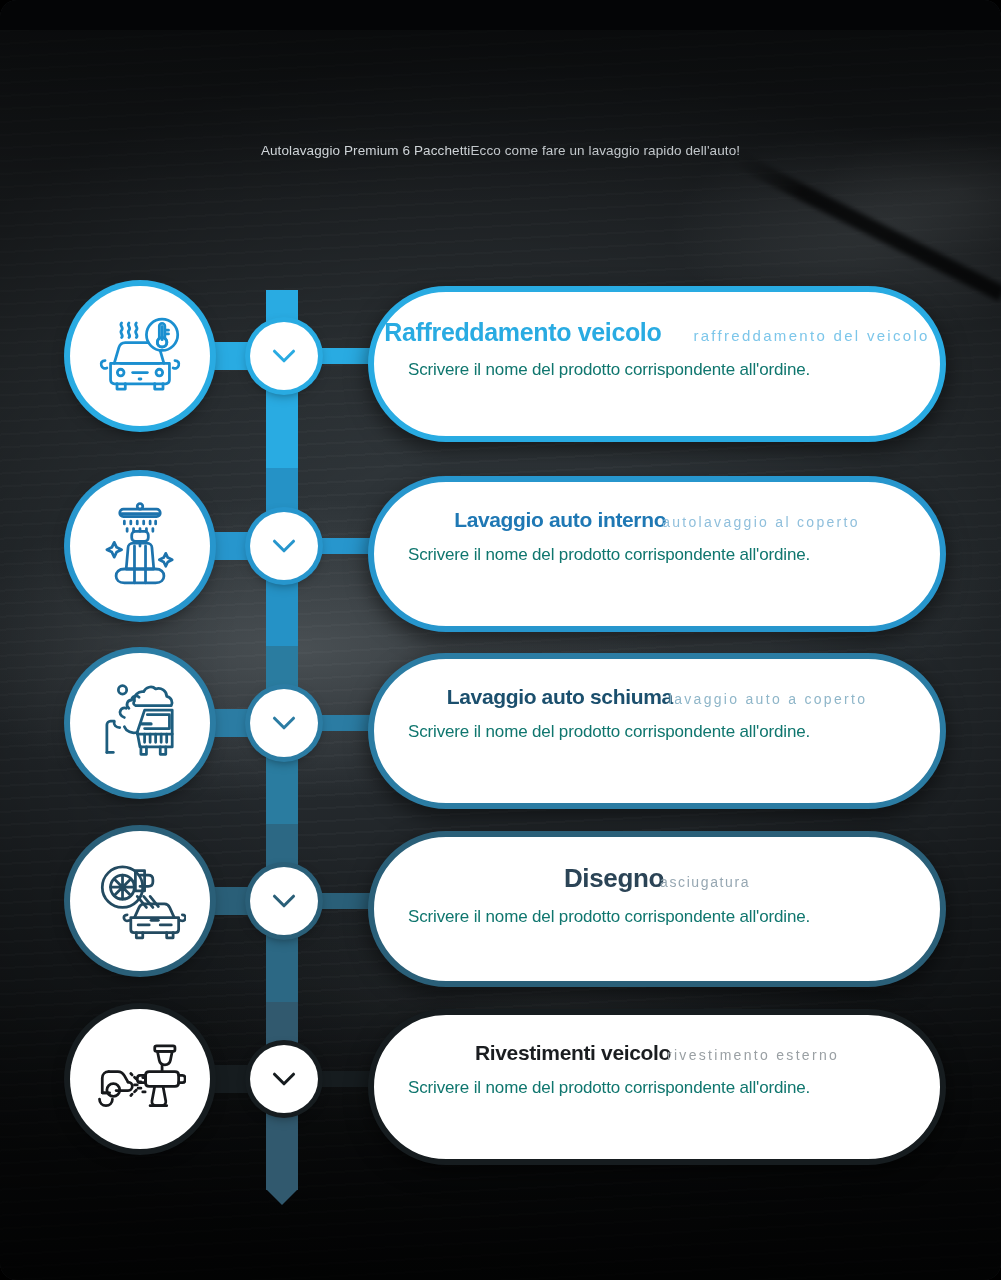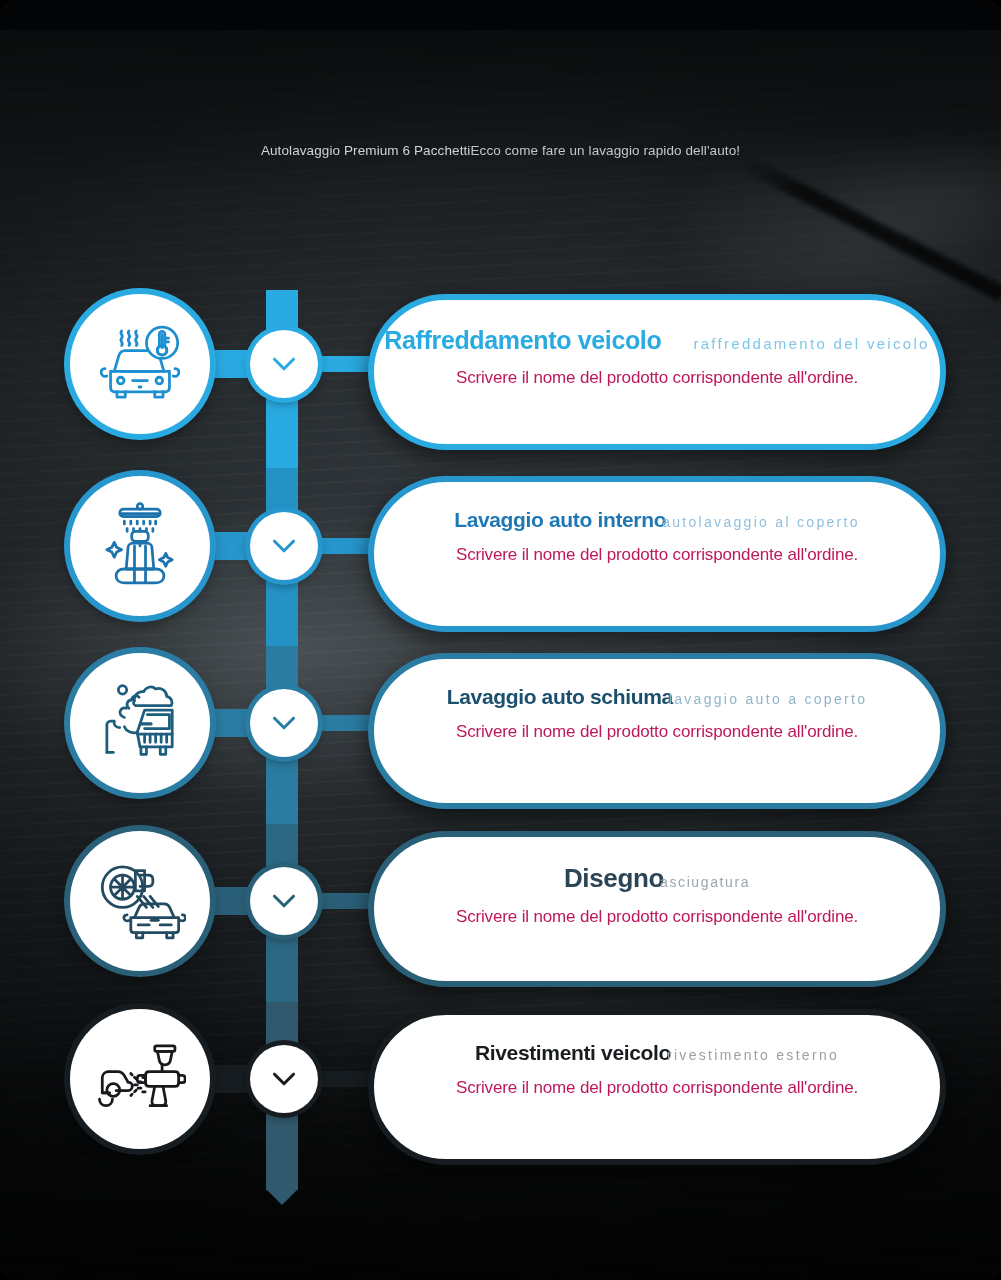--- a/index.html
+++ b/index.html
@@ -193,23 +193,22 @@
     color: var(--title);
   }
   .card-sub {
     font-size: 14px;
     letter-spacing: 2.3px;
     color: var(--sub);
     margin-left: -4px;
   }
   .card-body {
     margin-top: 13px;
-    text-align: center;
     font-size: 17px;
-    color: #be185d;
+    color: #0f766e;
     letter-spacing: -.15px;
     white-space: nowrap;
   }
   
   .row.r1 .card-title { font-size: 25px; }
   .row.r1 .card-sub   { font-size: 15px; padding-left: 36px; }
   .row.r4 .card-title { font-size: 26px; }
   .row.r4 .card-sub   { font-size: 14px; letter-spacing: 1.6px; }
 </style>
 </head>
@@ -244,21 +243,21 @@
         <div class="bar" style="background: rgb(44, 104, 132);"></div>
         <div class="tip" style="border-top: 16px solid rgb(44, 104, 132);"></div>
       </div>
       <div class="seg" style="height: 188px;">
         <div class="bar" style="background: rgb(49, 89, 110);"></div>
         <div class="tip" style="border-top: 16px solid rgb(49, 89, 110);"></div>
       </div>
     </div>
 
   <div id="rows">
-      <div class="row r1" style="top: 294px; --ring: #29abe2; --title: #29abe2; --sub: #7cc6ea;">
+      <div class="row r1" style="top: 286px; --ring: #29abe2; --title: #29abe2; --sub: #7cc6ea;">
       <div class="bubble-link"></div>
       <div class="chev-link"></div>
 
       <div class="icon-bubble">
         <svg style="color:#1b8fd0">
           <use href="#ic-cool"></use>
         </svg>
       </div>
 
       <div class="chev">

